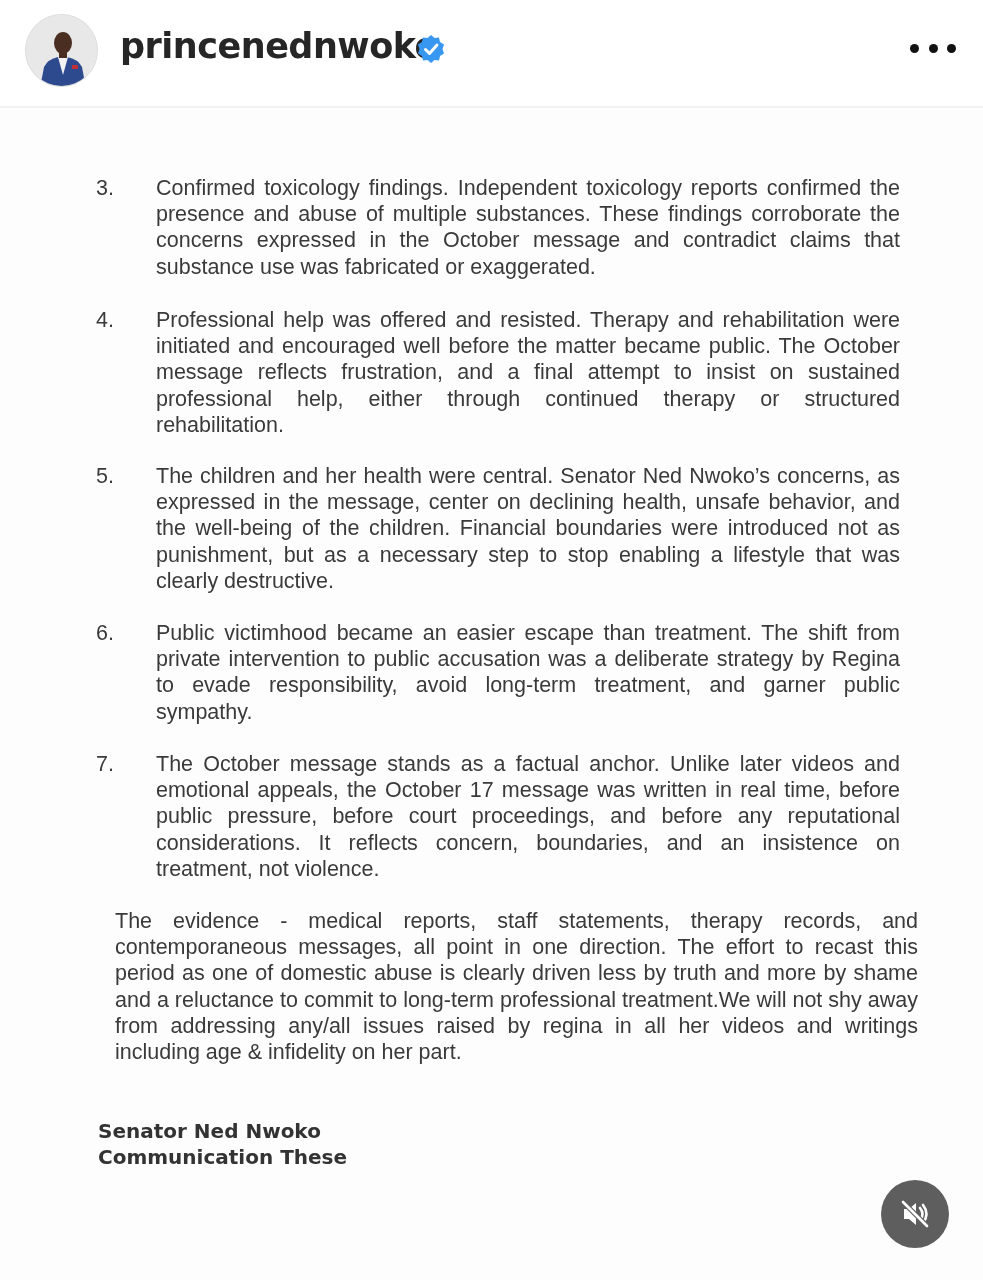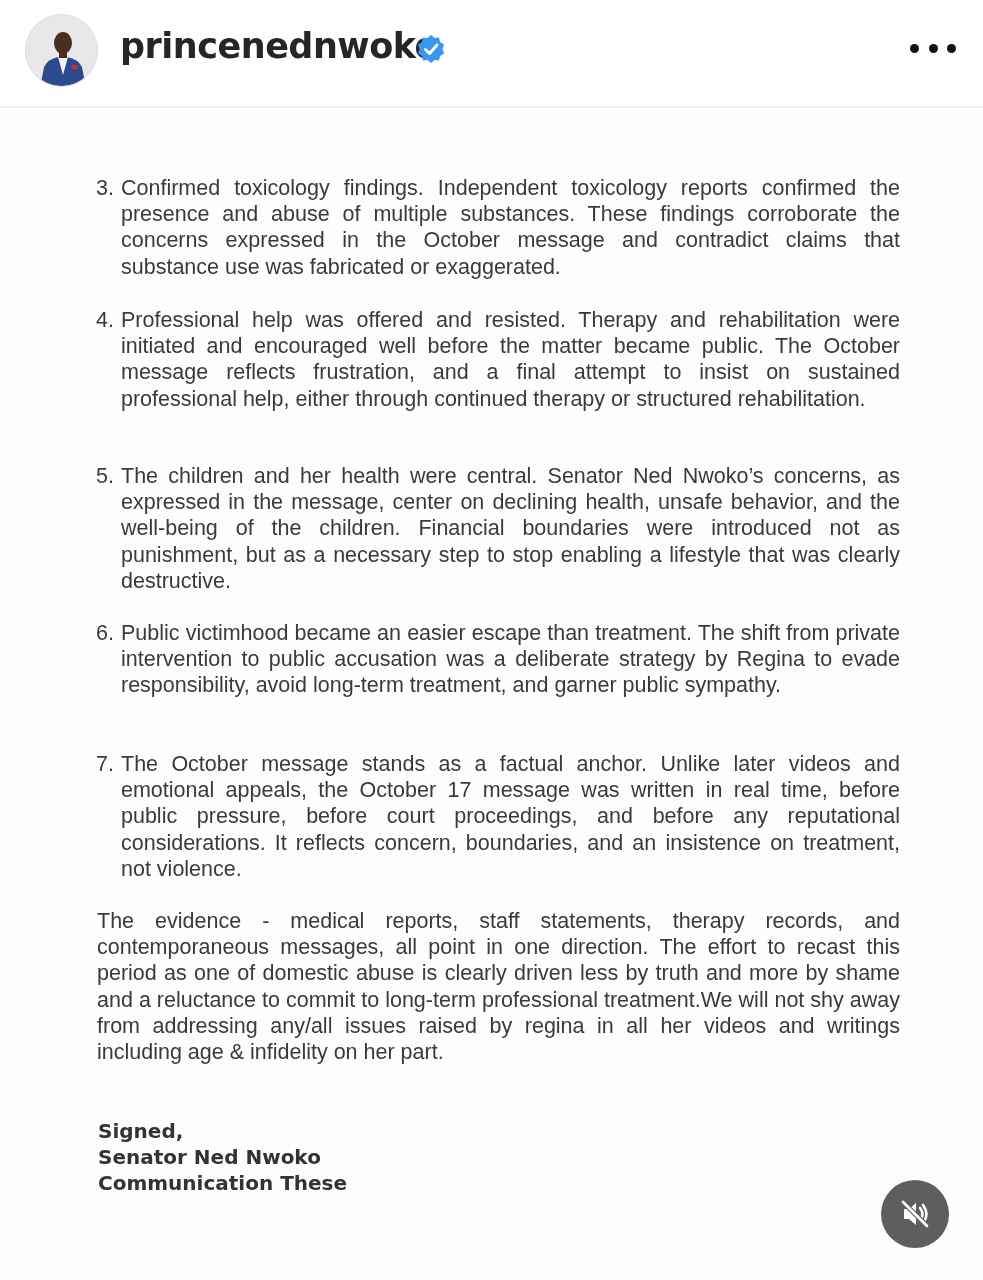--- a/index.html
+++ b/index.html
@@ -34,29 +34,29 @@
     .doc {
       position: absolute; left: 0; top: 110px; width: 983px; height: 1170px;
       background: #fdfdfd;
     }
     .item {
       position: absolute; left: 96px; width: 804px;
       font-family: "Liberation Sans", sans-serif; font-size: 21.5px; line-height: 26.2px;
       color: #3a3a3a;
     }
     .item .num { position: absolute; left: 0; top: 0; width: 40px; }
-    .item .text { margin-left: 25px; text-align: justify; }
+    .item .text { margin-left: 60px; text-align: justify; }
     .item-3 { top: 175px; }
     .item-4 { top: 307px; }
     .item-5 { top: 463px; }
     .item-6 { top: 620px; }
     .item-7 { top: 751px; }
 
     .closing {
-      position: absolute; left: 97px; top: 908px; width: 803px;
+      position: absolute; left: 115px; top: 908px; width: 803px;
       font-family: "Liberation Sans", sans-serif; font-size: 21.5px; line-height: 26.2px;
       color: #3a3a3a; text-align: justify;
     }
     .signature {
       position: absolute; left: 98px; top: 1118px;
       font-family: "DejaVu Sans", sans-serif; font-size: 20px; line-height: 26px;
       font-weight: bold; color: #333;
     }
     .mute-btn {
       position: absolute; left: 881px; top: 1180px; width: 68px; height: 68px;
@@ -109,21 +109,20 @@
   <div class="text">Public victimhood became an easier escape than treatment. The shift from private intervention to public accusation was a deliberate strategy by Regina to evade responsibility, avoid long-term treatment, and garner public sympathy.</div>
 </div>
 <div class="item item-7">
   <span class="num">7.</span>
   <div class="text">The October message stands as a factual anchor. Unlike later videos and emotional appeals, the October 17 message was written in real time, before public pressure, before court proceedings, and before any reputational considerations. It reflects concern, boundaries, and an insistence on treatment, not violence.</div>
 </div>
 
 <div class="closing">The evidence - medical reports, staff statements, therapy records, and contemporaneous messages, all point in one direction. The effort to recast this period as one of domestic abuse is clearly driven less by truth and more by shame and a reluctance to commit to long-term professional treatment.We will not shy away from addressing any/all issues raised by regina in all her videos and writings including age &amp; infidelity on her part.</div>
 
 <div class="signature">
-  <div>Signed,</div>
   <div>Senator Ned Nwoko</div>
   <div>Communication These</div>
 </div>
 
 <div class="mute-btn">
   <svg width="34" height="34" viewBox="0 0 34 34">
     <path d="M6 12 L11 12 L18 6 L18 28 L11 22 L6 22 Z" fill="#ffffff"></path>
     <path d="M22 11 Q27 17 22 23" stroke="#ffffff" stroke-width="2.6" fill="none" stroke-linecap="round"></path>
     <path d="M25 8 Q32 17 25 26" stroke="#ffffff" stroke-width="2.6" fill="none" stroke-linecap="round"></path>
     <line x1="5" y1="5" x2="29" y2="29" stroke="#5e5e5e" stroke-width="5"></line>

